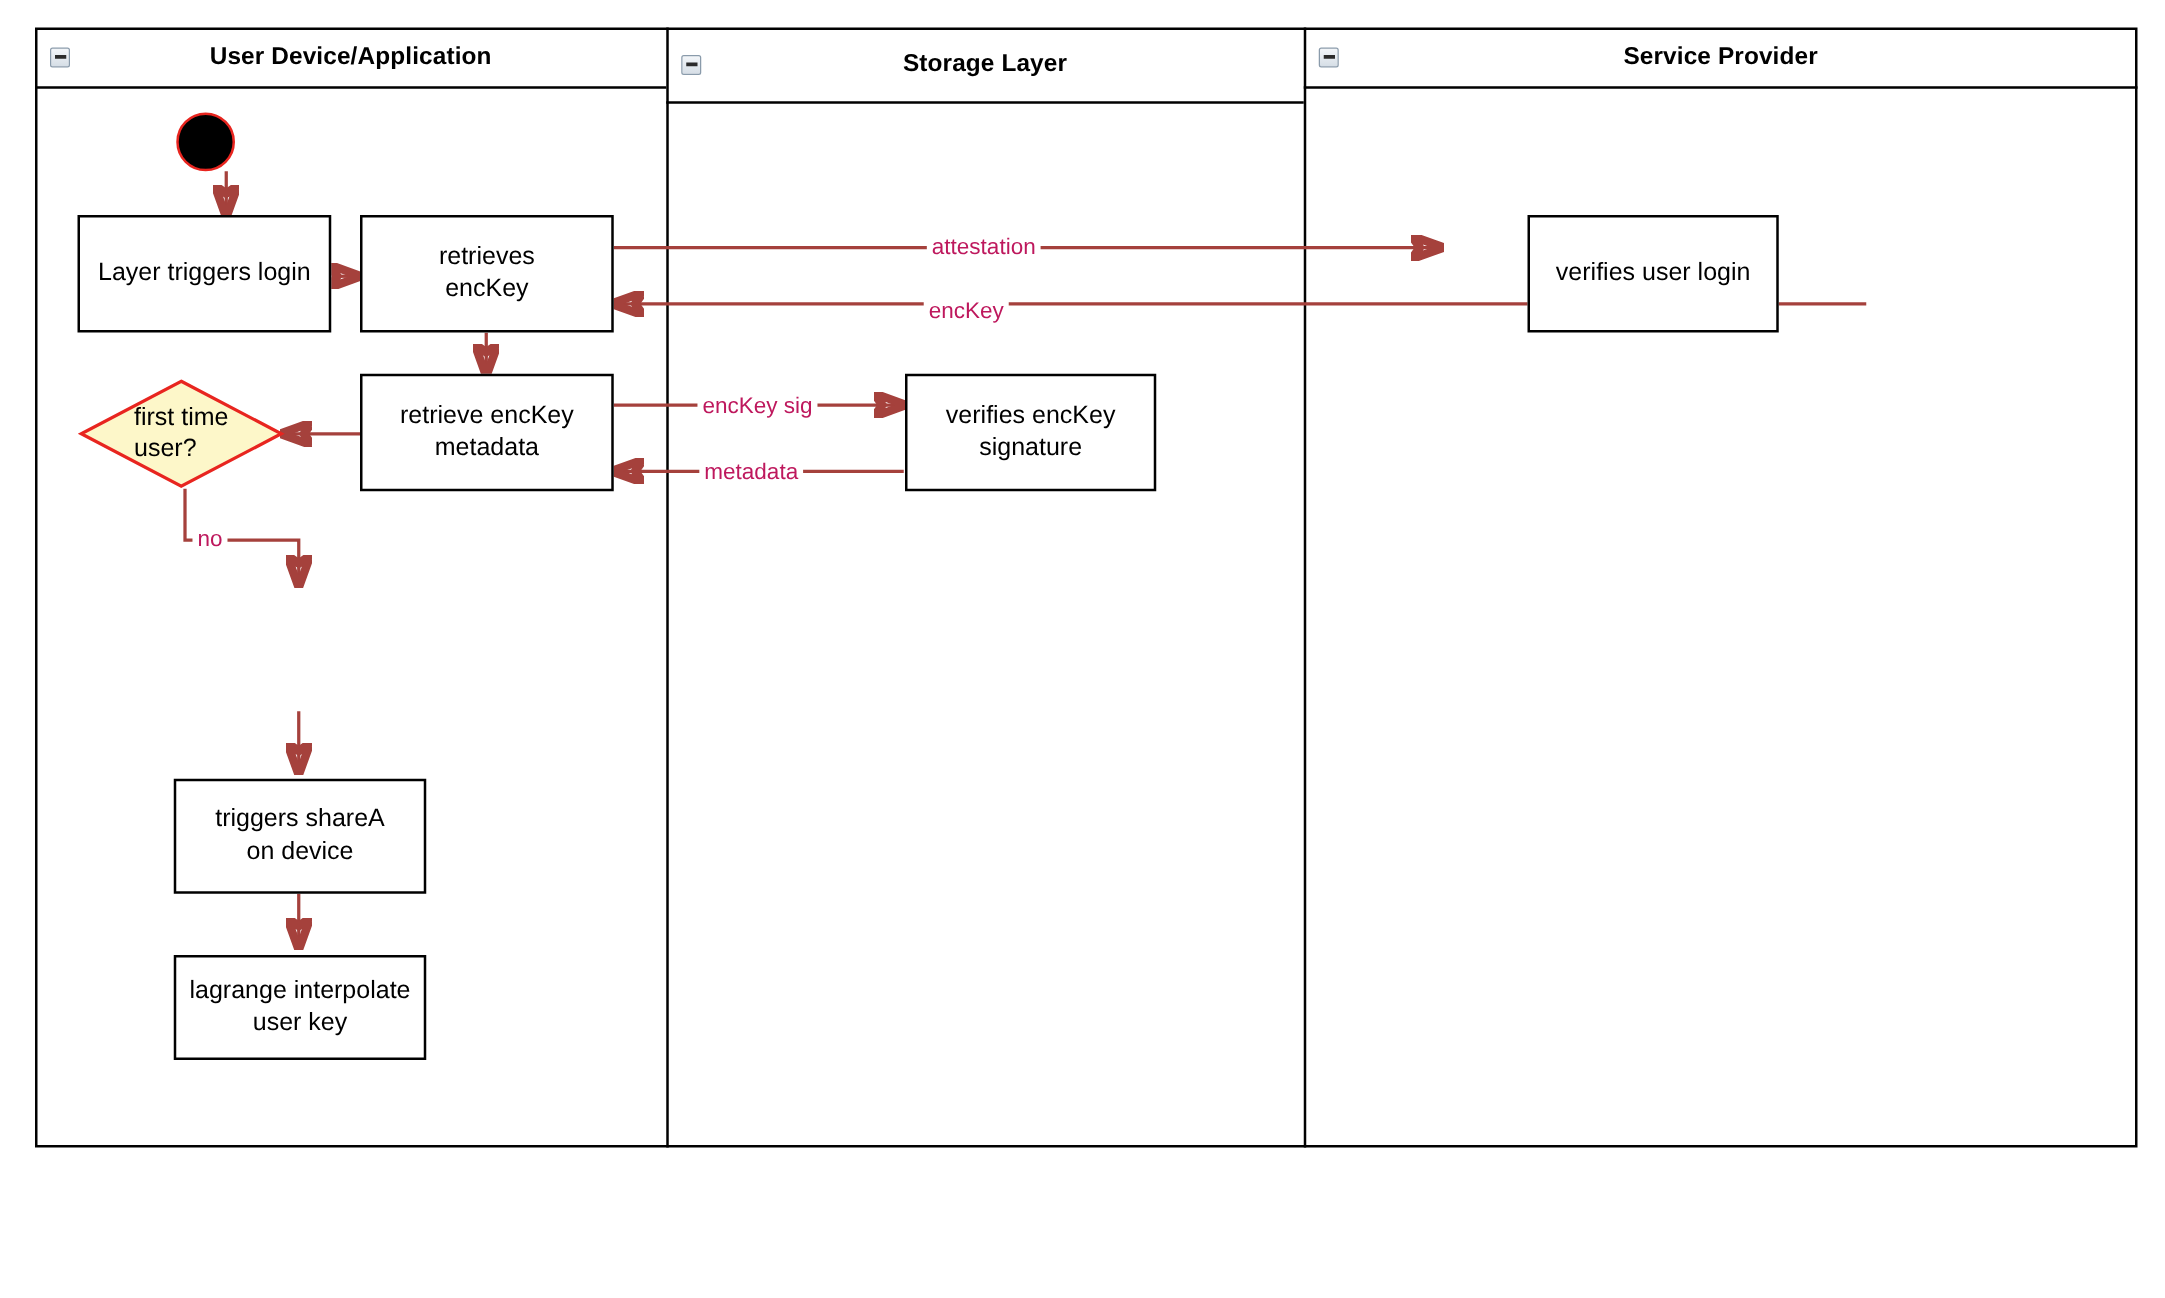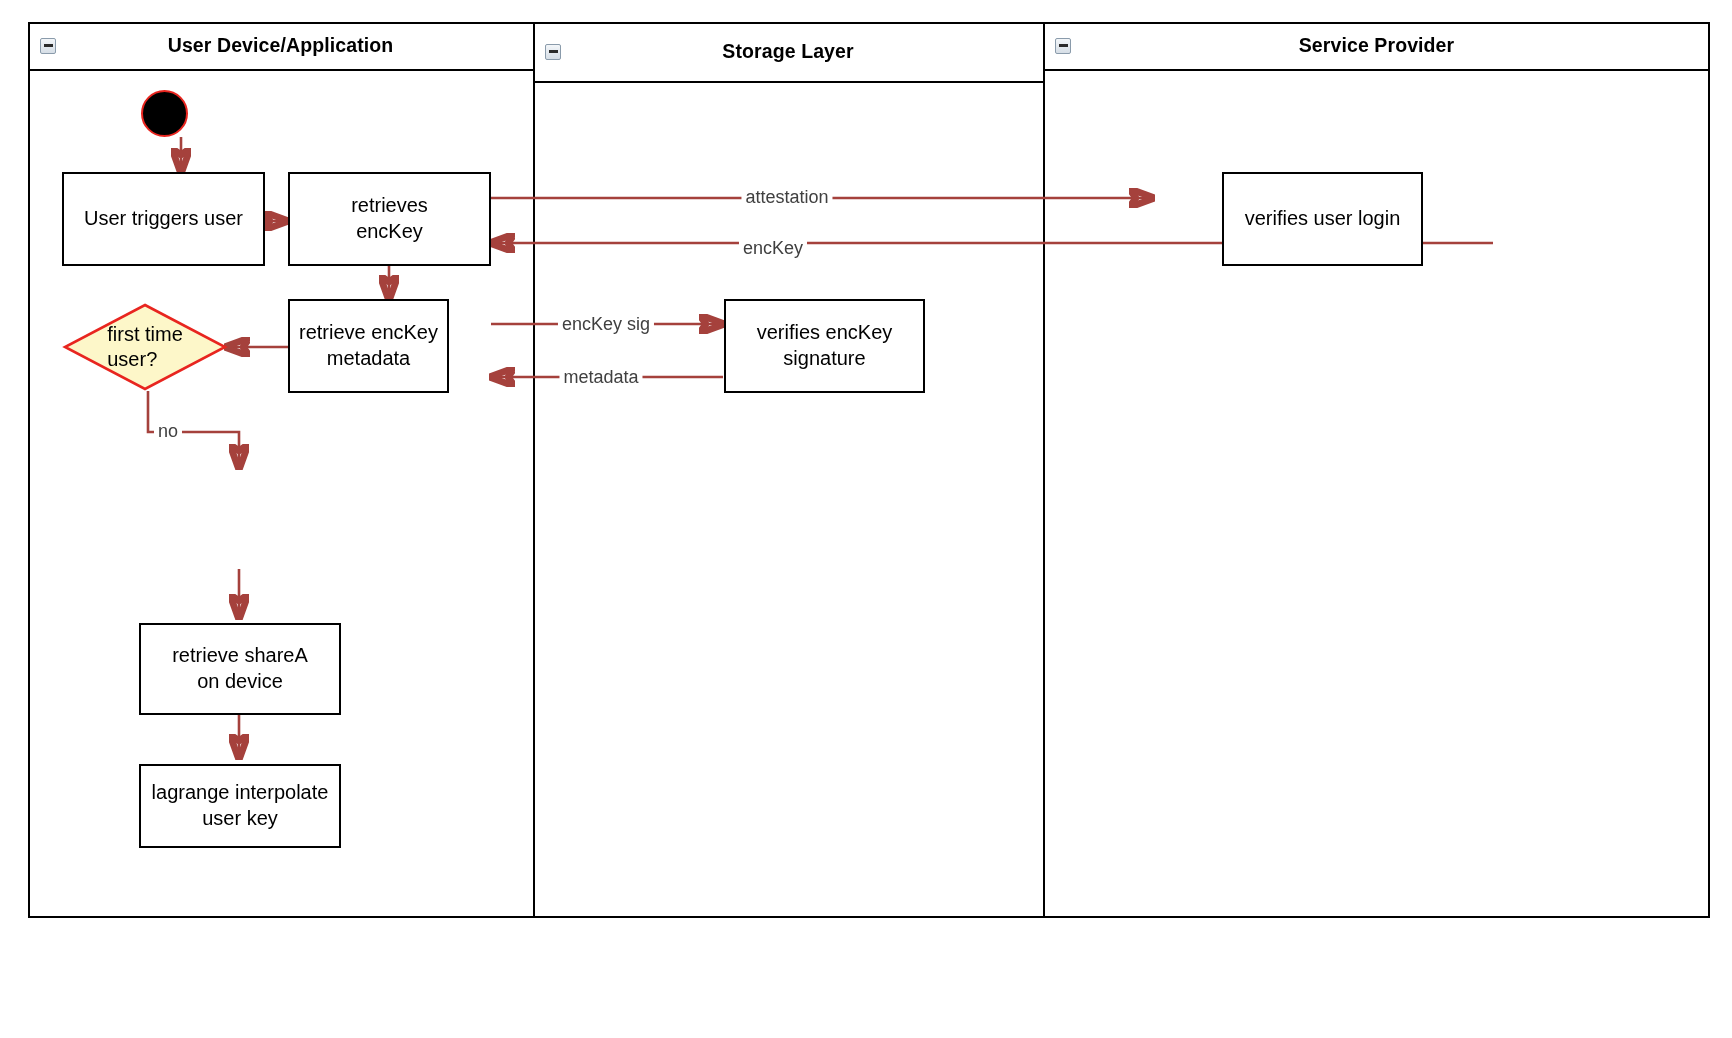--- a/index.html
+++ b/index.html
@@ -34,21 +34,21 @@
   .decision .dtext{position:absolute;left:0;top:0;width:100%;height:100%;
                    display:flex;align-items:center;justify-content:center;
                    font-size:20px;line-height:1.25;
                    color:#000;white-space:pre-line;pointer-events:none;}
 
   
   .edges{position:absolute;left:0;top:0;width:1732px;height:1038px;overflow:visible;
          pointer-events:none;}
   .edges path,.edges line{fill:none;stroke:#a5413c;stroke-width:2.6px;}
 
-  .elabel{position:absolute;font-size:18px;color:#404040;background:#fff;
+  .elabel{position:absolute;font-size:18px;color:#be185d;background:#fff;
           padding:0 4px;white-space:nowrap;transform:translate(-50%,-50%);
           line-height:1.1;}
 </style>
 </head>
 <body>
 
 <div id="stage">
 
   <div class="pool" style="left:28px;top:22px;width:1682px;height:896px;"></div>
 
@@ -108,38 +108,38 @@
   </svg>
 
   <span class="elabel" style="left:787px;top:198px;">attestation</span>
   <span class="elabel" style="left:773px;top:249px;">encKey</span>
   <span class="elabel" style="left:606px;top:325px;">encKey sig</span>
   <span class="elabel" style="left:601px;top:378px;">metadata</span>
   <span class="elabel" style="left:168px;top:432px;">no</span>
 
   <div class="start-node" style="left:141px;top:90px;width:47px;height:47px;"></div>
 
-  <div class="node" style="left:62px;top:172px;width:203px;height:94px;">User triggers user</div>
+  <div class="node" style="left:62px;top:172px;width:203px;height:94px;">Layer triggers login</div>
 
   <div class="node" style="left:288px;top:172px;width:203px;height:94px;">retrieves
 encKey</div>
 
-  <div class="node" style="left:288px;top:299px;width:161px;height:94px;">retrieve encKey
+  <div class="node" style="left:288px;top:299px;width:203px;height:94px;">retrieve encKey
 metadata</div>
 
   <div class="decision" style="left:63px;top:303px;width:164px;height:88px;">
     <svg width="164" height="88" viewBox="0 0 164 88">
       <polygon points="82,2 162,44 82,86 2,44" fill="#fdf7c9" stroke="#e8251f" stroke-width="2.6"></polygon>
     </svg>
     <span class="dtext">first time
 user?</span>
   </div>
 
 
-  <div class="node" style="left:139px;top:623px;width:202px;height:92px;">retrieve shareA
+  <div class="node" style="left:139px;top:623px;width:202px;height:92px;">triggers shareA
 on device</div>
 
   <div class="node" style="left:139px;top:764px;width:202px;height:84px;">lagrange interpolate
 user key</div>
 
   <div class="node" style="left:724px;top:299px;width:201px;height:94px;">verifies encKey
 signature</div>
 
   <div class="node" style="left:1222px;top:172px;width:201px;height:94px;">verifies user login</div>
 

